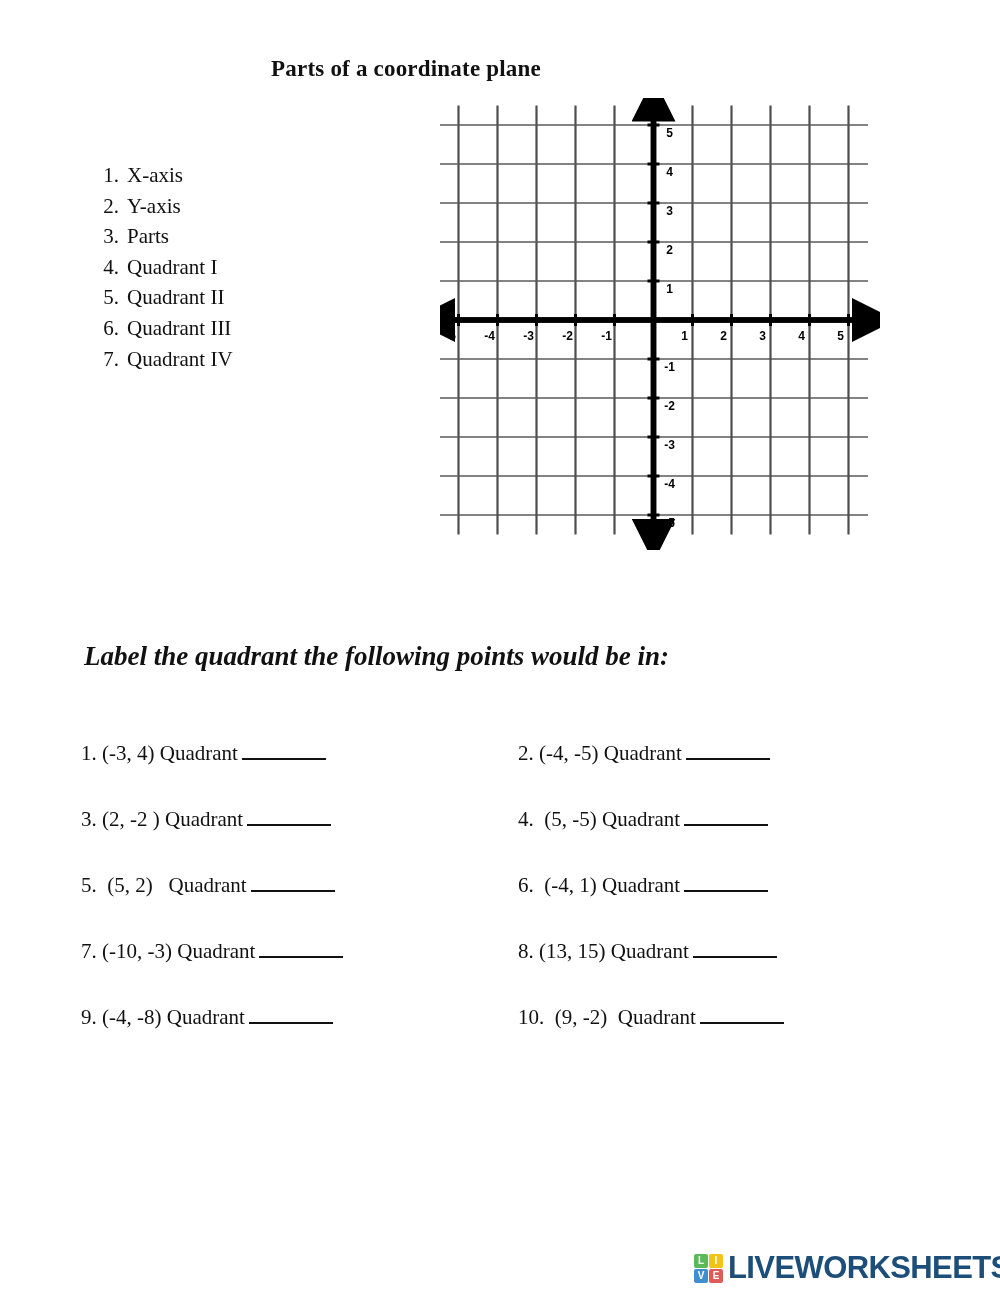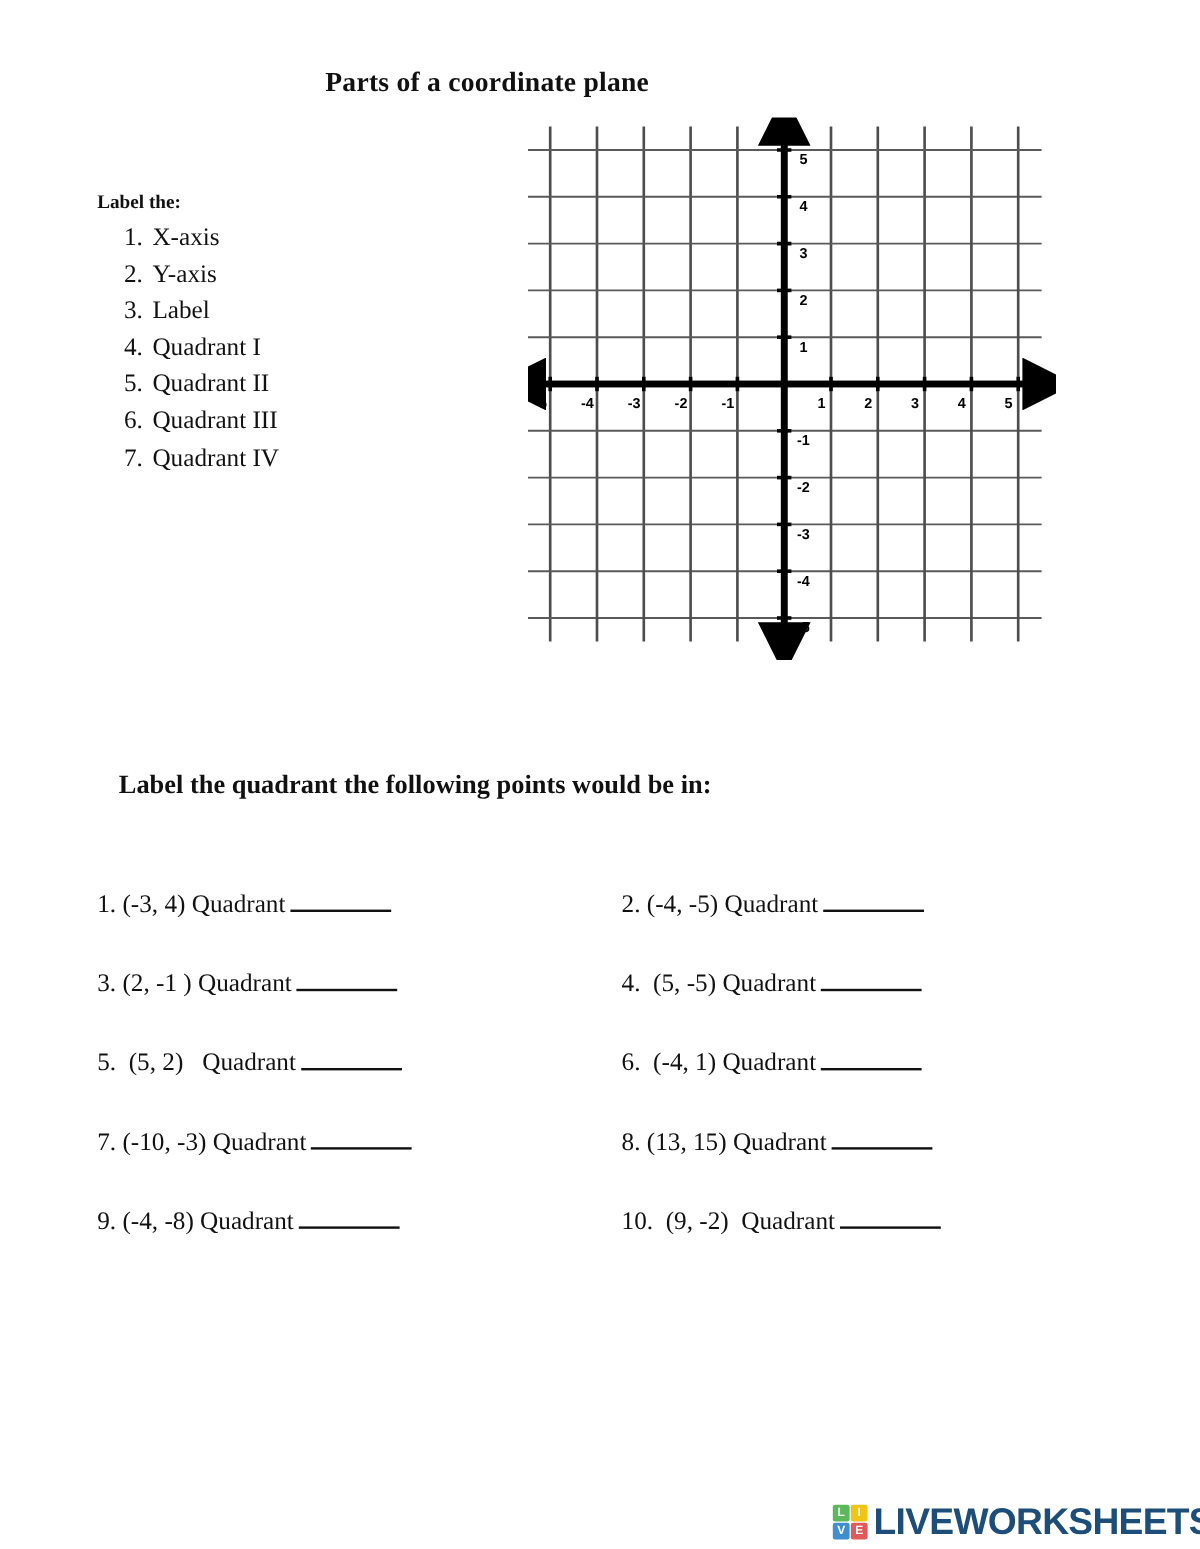--- a/index.html
+++ b/index.html
@@ -69,25 +69,26 @@
     width: 440px;
     height: 452px;
   }
   #coordinate-plane svg {
     display: block;
   }
 
   
   #quadrant-heading {
     position: absolute;
-    left: 99px;
+    left: 84px;
     top: 641px;
-    font-size: 22px;
-    font-weight: bold;
-    font-family: "Liberation Serif", "DejaVu Serif", serif;
+    font-size: 27px;
+    font-weight: bold;
+    font-family: "Liberation Serif", "DejaVu Serif", serif;
+    font-style: italic;
   }
   #quadrant-questions {
     position: absolute;
     left: 0;
     top: 723px;
     width: 1000px;
   }
   .q-row {
     position: relative;
     height: 66px;
@@ -154,25 +155,24 @@
     font-weight: bold;
     letter-spacing: -0.6px;
   }
 </style>
 </head>
 <body>
 
 <div id="worksheet-title">Parts of a coordinate plane</div>
 
 <div id="label-the-section">
-  <div id="label-the-heading">Label the:</div>
   <ol id="label-the-list">
       <li><span class="li-num">1.</span><span class="li-text">X-axis</span></li>
       <li><span class="li-num">2.</span><span class="li-text">Y-axis</span></li>
-      <li><span class="li-num">3.</span><span class="li-text">Label</span></li>
+      <li><span class="li-num">3.</span><span class="li-text">Parts</span></li>
       <li><span class="li-num">4.</span><span class="li-text">Quadrant I</span></li>
       <li><span class="li-num">5.</span><span class="li-text">Quadrant II</span></li>
       <li><span class="li-num">6.</span><span class="li-text">Quadrant III</span></li>
       <li><span class="li-num">7.</span><span class="li-text">Quadrant IV</span></li>
     </ol>
 </div>
 
 <div id="coordinate-plane">
   <svg id="grid-svg" width="440" height="452" viewBox="0 0 440 452">
       <line x1="18.5" y1="7.5" x2="18.5" y2="436.5" stroke="#4d4d4d" stroke-width="2.2"></line>
@@ -250,21 +250,21 @@
 </div>
 
 <div id="quadrant-heading">Label the quadrant the following points would be in:</div>
 
 <div id="quadrant-questions">
     <div class="q-row">
       <div class="q-item col-left"><span class="q-num">1.</span><span> </span><span class="q-point">(-3, 4)</span><span> </span><span class="q-word">Quadrant</span><span class="q-blank"></span></div>
       <div class="q-item col-right"><span class="q-num">2.</span><span> </span><span class="q-point">(-4, -5)</span><span> </span><span class="q-word">Quadrant</span><span class="q-blank"></span></div>
     </div>
     <div class="q-row">
-      <div class="q-item col-left"><span class="q-num">3.</span><span> </span><span class="q-point">(2, -1 )</span><span> </span><span class="q-word">Quadrant</span><span class="q-blank"></span></div>
+      <div class="q-item col-left"><span class="q-num">3.</span><span> </span><span class="q-point">(2, -2 )</span><span> </span><span class="q-word">Quadrant</span><span class="q-blank"></span></div>
       <div class="q-item col-right"><span class="q-num">4.</span><span> </span><span class="q-point"> (5, -5)</span><span> </span><span class="q-word">Quadrant</span><span class="q-blank"></span></div>
     </div>
     <div class="q-row">
       <div class="q-item col-left"><span class="q-num">5.</span><span> </span><span class="q-point"> (5, 2)</span><span> </span><span class="q-word">  Quadrant</span><span class="q-blank"></span></div>
       <div class="q-item col-right"><span class="q-num">6.</span><span> </span><span class="q-point"> (-4, 1)</span><span> </span><span class="q-word">Quadrant</span><span class="q-blank"></span></div>
     </div>
     <div class="q-row">
       <div class="q-item col-left"><span class="q-num">7.</span><span> </span><span class="q-point">(-10, -3)</span><span> </span><span class="q-word">Quadrant</span><span class="q-blank"></span></div>
       <div class="q-item col-right"><span class="q-num">8.</span><span> </span><span class="q-point">(13, 15)</span><span> </span><span class="q-word">Quadrant</span><span class="q-blank"></span></div>
     </div>

